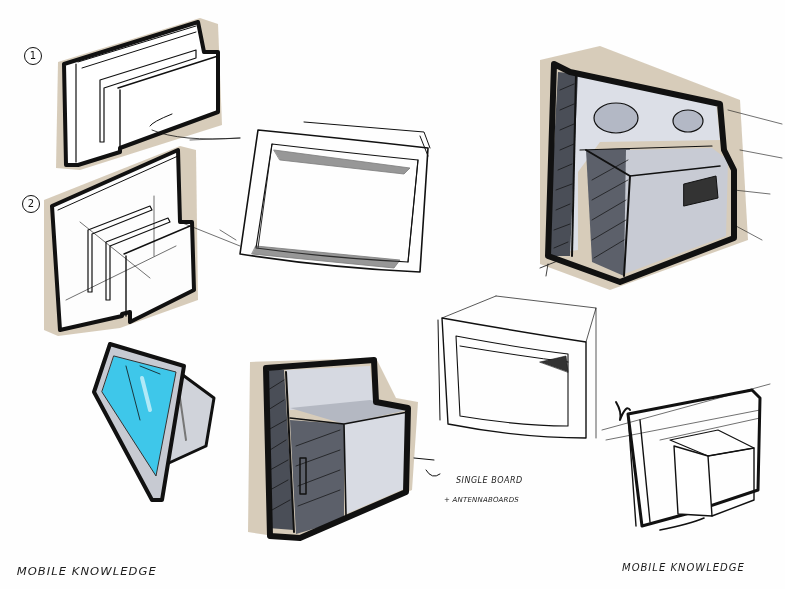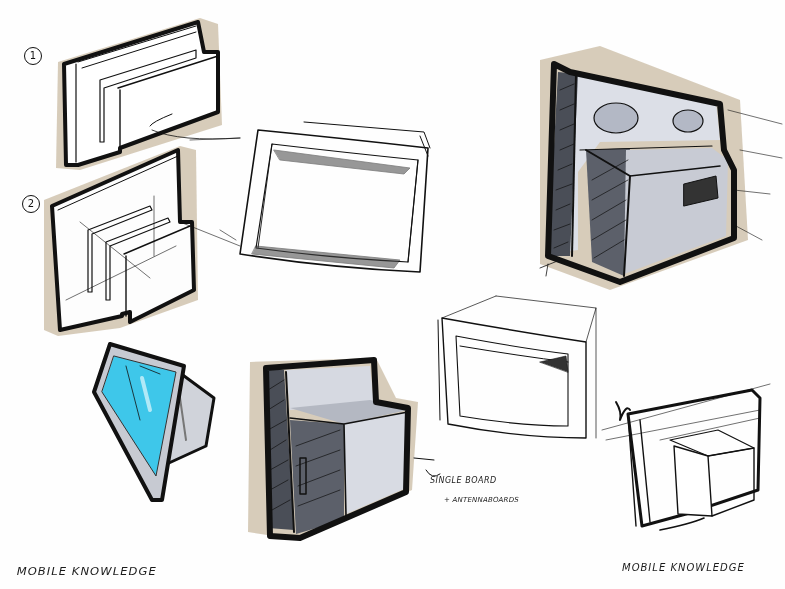--- a/index.html
+++ b/index.html
@@ -2,21 +2,21 @@
 <html><head>
   <meta charset="utf-8">
   <style>
     html, body { margin: 0; padding: 0; background: #ffffff; }
     body { width: 785px; height: 589px; overflow: hidden; position: relative; font-family: "DejaVu Sans", sans-serif; }
     .sheet { position: absolute; left: 0; top: 0; width: 785px; height: 589px; background: #fefefe; }
     svg.art { position: absolute; left: 0; top: 0; }
     .hand { position: absolute; font-family: "DejaVu Sans", sans-serif; color: #1a1a1a; text-transform: uppercase; letter-spacing: 1px; font-style: italic; }
     .caption-left { left: 20px; top: 565px; font-size: 11px; transform: scaleX(1.05); }
     .caption-right { left: 622px; top: 562px; font-size: 10px; }
-    .note1 { left: 430px; top: 476px; font-size: 8px; letter-spacing: 0.5px; }
+    .note1 { left: 456px; top: 476px; font-size: 8px; letter-spacing: 0.5px; }
     .note2 { left: 444px; top: 496px; font-size: 7px; letter-spacing: 0.2px; font-style: italic; }
     .num { position: absolute; width: 16px; height: 16px; border: 1.5px solid #111; border-radius: 50%; font-size: 10px; line-height: 16px; text-align: center; color: #111; font-family: "DejaVu Sans", sans-serif; }
     .num1 { left: 24px; top: 47px; }
     .num2 { left: 22px; top: 195px; }
   </style>
 </head>
 <body>
 
 <div class="sheet">
 

